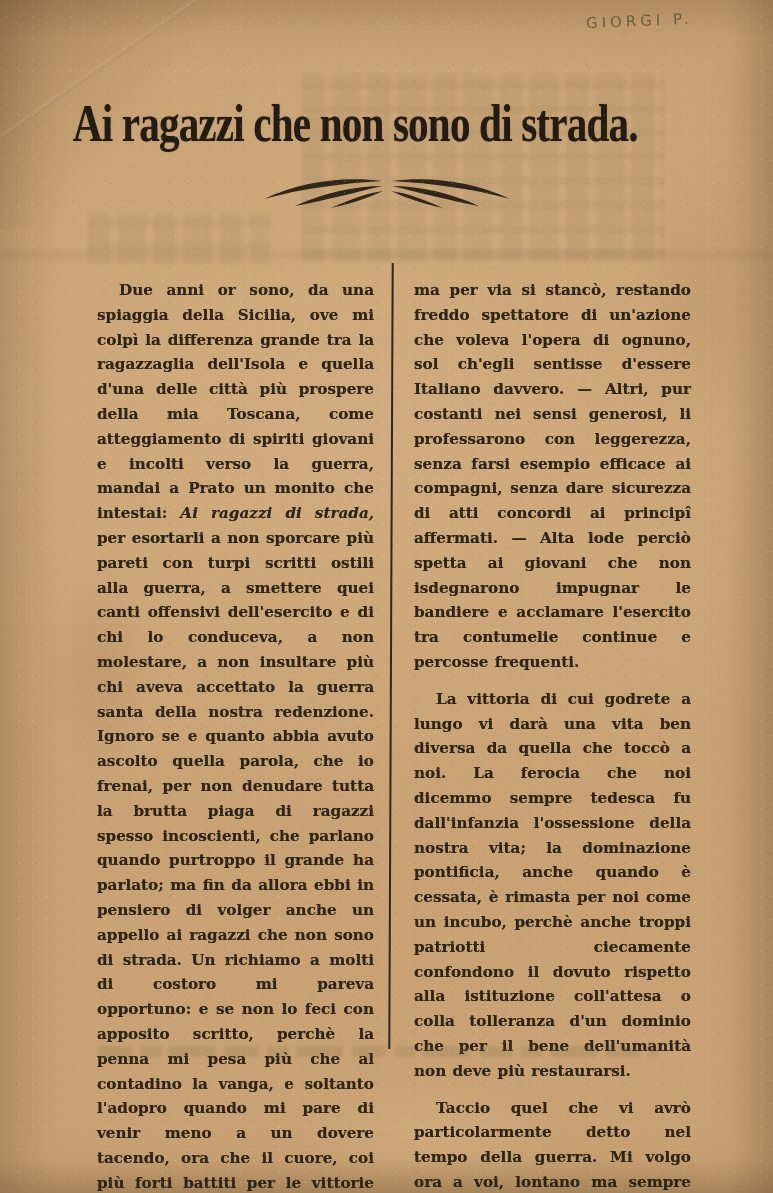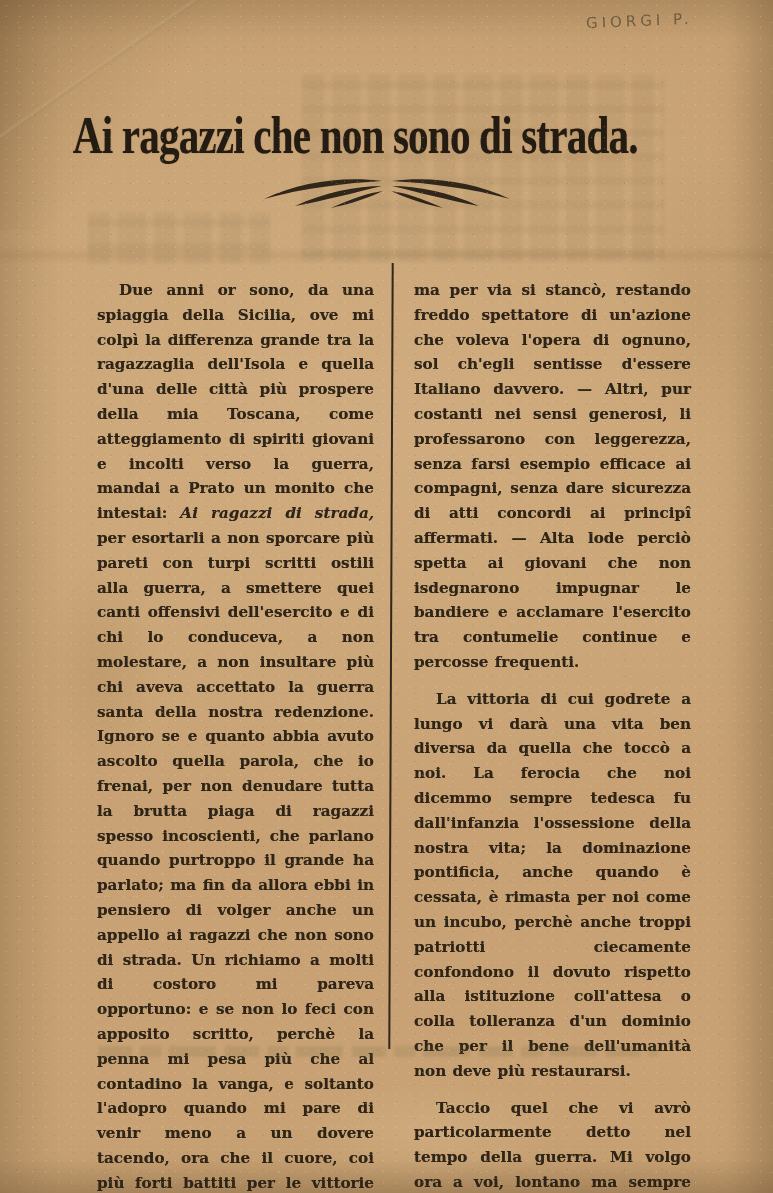--- a/index.html
+++ b/index.html
@@ -49,21 +49,21 @@
     position:absolute;left:586px;top:12px;
     font-family:"DejaVu Sans", sans-serif;
     font-size:15px;letter-spacing:4px;
     color:rgba(96,84,58,.85);
     transform:rotate(-2.5deg);
     text-transform:uppercase;
     white-space:nowrap;
   }
   
   .title-wrap{
-    position:absolute;left:0;top:104px;width:710px;
+    position:absolute;left:0;top:92px;width:710px;
     display:flex;justify-content:center;
     white-space:nowrap;
   }
   .title{
     font-family:"Liberation Serif", serif;
     font-weight:700;
     font-size:49px;
     letter-spacing:-1px;
     color:#241c12;
     transform:scale(.84,1.08);

